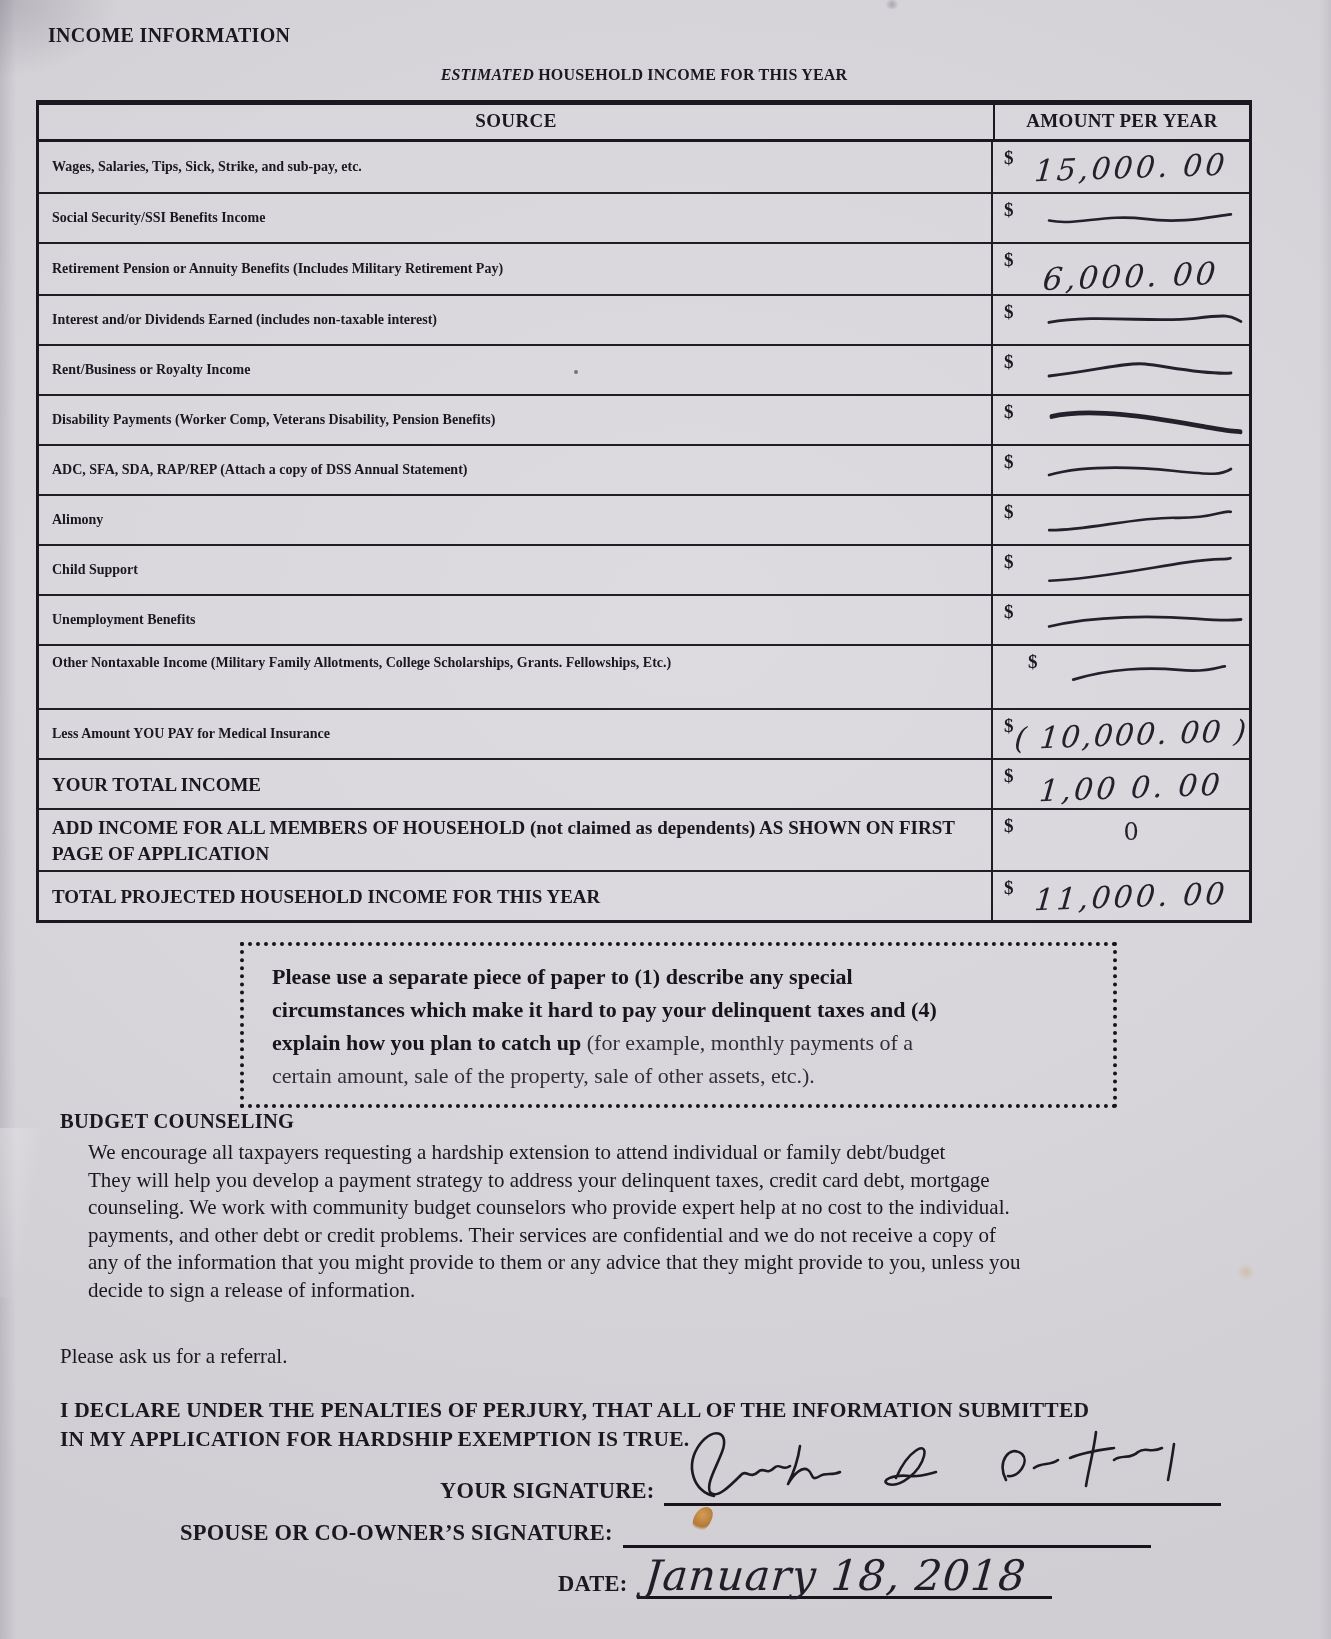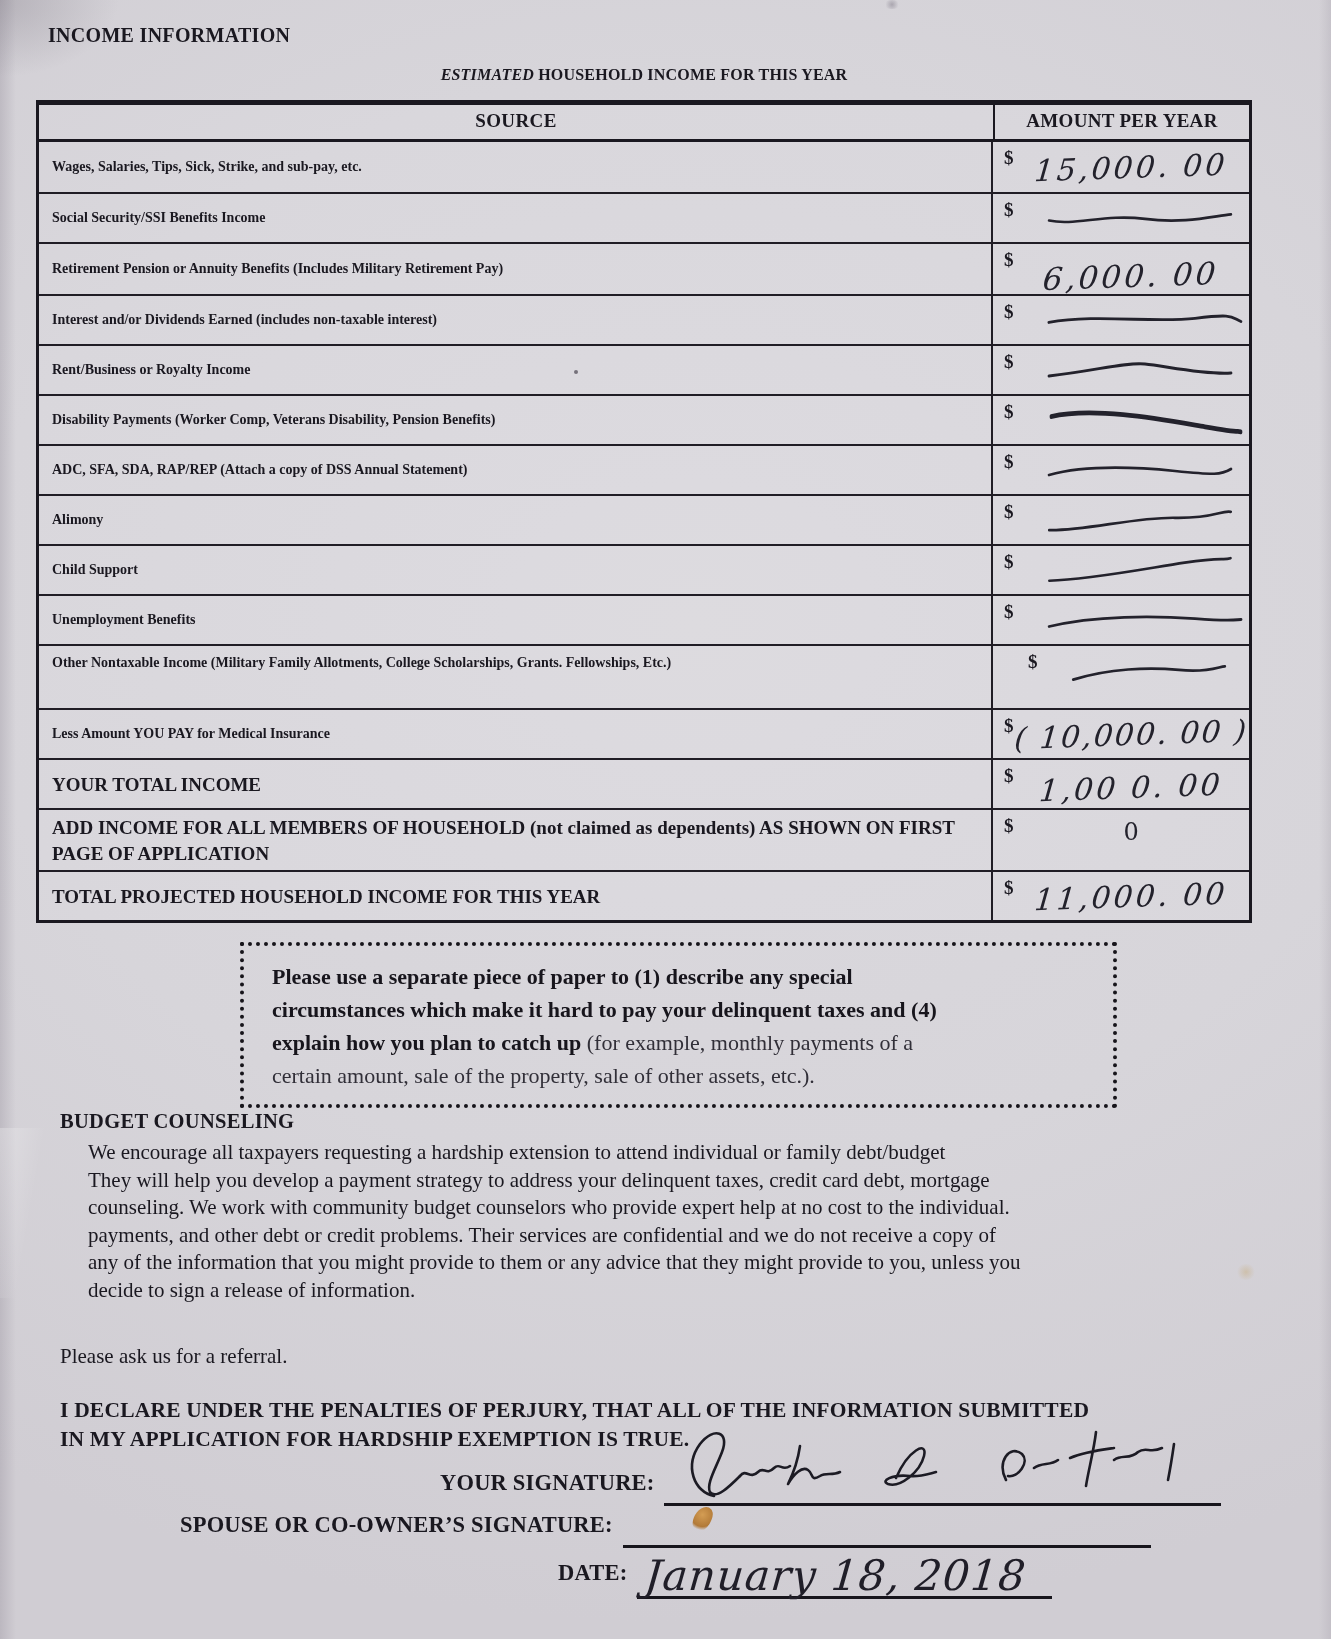--- a/index.html
+++ b/index.html
@@ -56,21 +56,21 @@
   .notice-line b{font-weight:bold;color:#17151c;}
   .notice-line span{font-weight:normal;color:#312f38;}
   
   .budget-heading{position:absolute;left:60px;top:1110px;font-size:20.5px;font-weight:bold;letter-spacing:.3px;}
   .budget-para{position:absolute;left:60px;top:1139px;width:1220px;font-size:21px;margin-left:28px;}
   .budget-para .pline{line-height:27.5px;}
   .referral{position:absolute;left:60px;top:1344px;font-size:21px;}
   .declaration{position:absolute;left:60px;top:1396px;width:1240px;font-size:21.5px;font-weight:bold;}
   .declaration .dline{line-height:29px;letter-spacing:.2px;}
   
-  .sig-row{position:absolute;display:flex;align-items:center;}
+  .sig-row{position:absolute;display:flex;align-items:flex-end;}
   .sig-label{font-weight:bold;font-size:22.5px;text-align:right;letter-spacing:.2px;padding-bottom:2px;white-space:nowrap;}
   .sig-line{position:relative;border-bottom:3px solid #17151c;margin-left:10px;height:42px;}
   #row-your{top:1461px;left:440px;}
   #row-your .sig-line{width:557px;}
   #row-spouse{top:1503px;left:180px;}
   #row-spouse .sig-line{width:528px;}
   #row-date{top:1548px;left:558px;}
   #row-date .sig-line{width:415px;height:48px;}
   .sig-scrawl{position:absolute;left:2px;bottom:-6px;}
   .hw-date{position:absolute;left:8px;bottom:-4px;font-family:"DejaVu Serif", serif;font-style:italic;

